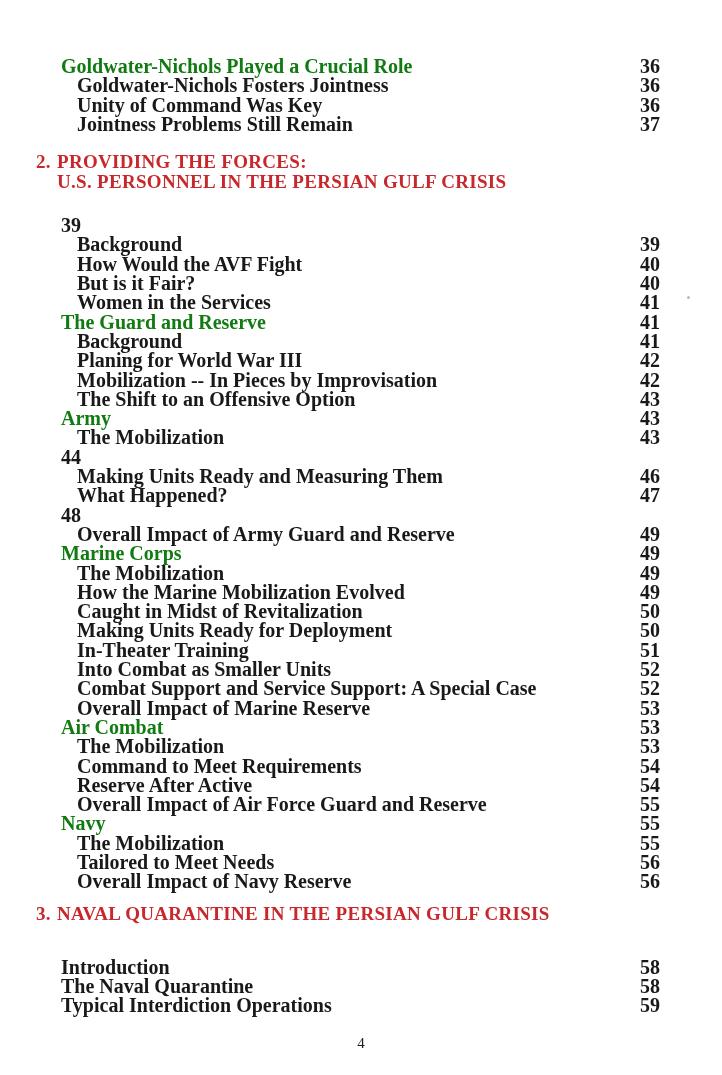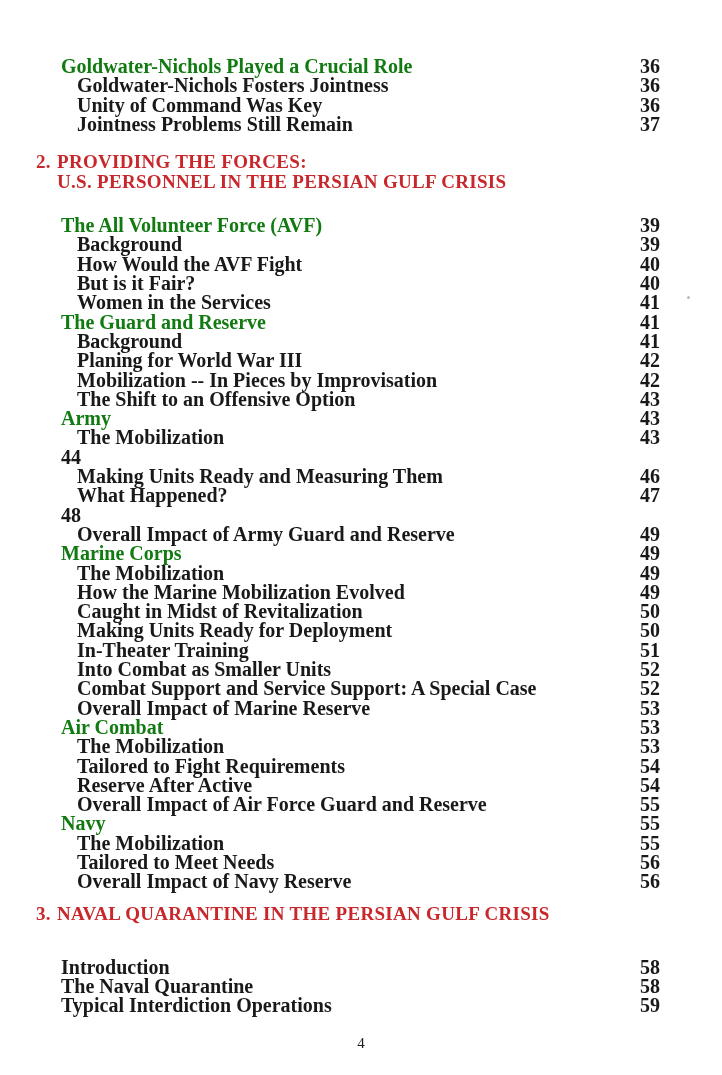--- a/index.html
+++ b/index.html
@@ -96,21 +96,20 @@
       </div>
       <div class="chapter">
         <span class="ch-num">2.</span>
         <div class="ch-lines">
           <div class="ch-line">PROVIDING THE FORCES:</div>
           <div class="ch-line">U.S. PERSONNEL IN THE PERSIAN GULF CRISIS</div>
         </div>
       </div>
       <div class="entries">
         <div class="row lvl1 green">
-          <span class="label">The All Volunteer Force (AVF)</span>
           <span class="pg">39</span>
         </div>
         <div class="row lvl2 black">
           <span class="label">Background</span>
           <span class="pg">39</span>
         </div>
         <div class="row lvl2 black">
           <span class="label">How Would the AVF Fight</span>
           <span class="pg">40</span>
         </div>
@@ -206,21 +205,21 @@
         </div>
         <div class="row lvl1 green">
           <span class="label">Air Combat</span>
           <span class="pg">53</span>
         </div>
         <div class="row lvl2 black">
           <span class="label">The Mobilization</span>
           <span class="pg">53</span>
         </div>
         <div class="row lvl2 black">
-          <span class="label">Tailored to Fight Requirements</span>
+          <span class="label">Command to Meet Requirements</span>
           <span class="pg">54</span>
         </div>
         <div class="row lvl2 black">
           <span class="label">Reserve After Active</span>
           <span class="pg">54</span>
         </div>
         <div class="row lvl2 black">
           <span class="label">Overall Impact of Air Force Guard and Reserve</span>
           <span class="pg">55</span>
         </div>

